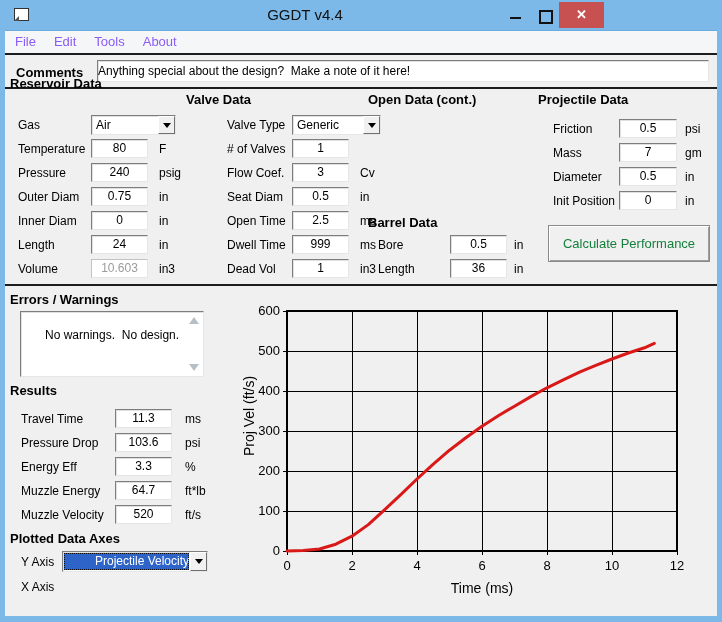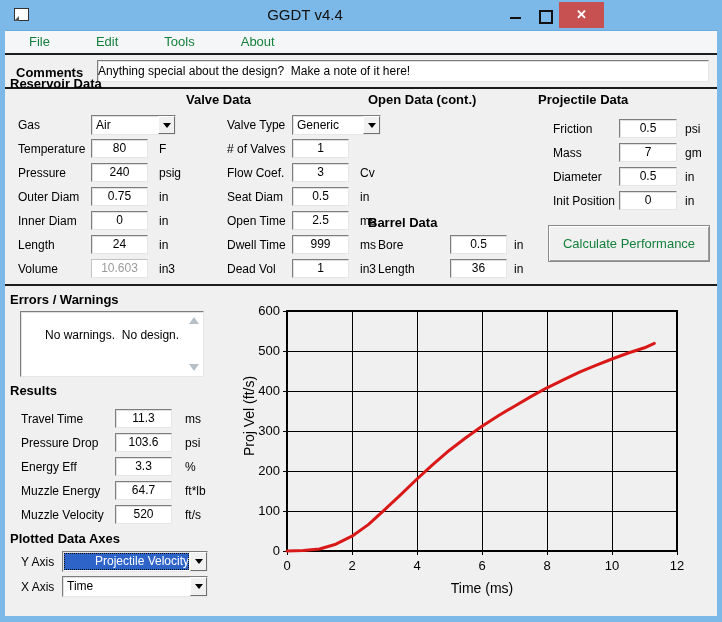--- a/index.html
+++ b/index.html
@@ -9,21 +9,21 @@
   .title{position:absolute;left:0;top:0;width:100%;text-align:center;line-height:30px;font-size:15px;color:#111;}
   .app-icon{position:absolute;left:14px;top:8px;width:15px;height:13px;background:#fff;border:1px solid #333;}
   .app-icon::after{content:"";position:absolute;left:-1px;bottom:-1px;border-style:solid;border-width:0 0 5px 5px;border-color:transparent transparent #555 transparent;}
   .winbtns{position:absolute;right:6px;top:2px;height:26px;display:flex;align-items:stretch;}
   .wb{width:29px;position:relative;cursor:default;}
   .wb-min::after{content:"";position:absolute;left:9px;top:15px;width:11px;height:2px;background:#111;}
   .wb-max::after{content:"";position:absolute;left:9px;top:8px;width:10px;height:10px;border:2px solid #111;background:transparent;}
   .wb-close{width:45px;background:#c75050;color:#fff;text-align:center;line-height:26px;font-size:13px;font-weight:bold;}
   .content{position:absolute;left:5px;top:30px;width:712px;height:586px;background:#f0f0f0;border-top:1px solid #6aabdd;}
   .menubar{position:absolute;left:0;top:0;width:712px;height:22px;background:#f5f6f7;display:flex;align-items:center;padding-left:1px;}
-  .menu-item{padding:0 23px;font-size:13px;color:#15803d;height:22px;line-height:22px;}
+  .menu-item{padding:0 9px;font-size:13px;color:#8b5cf6;height:22px;line-height:22px;}
   .hline{position:absolute;left:0;width:712px;background:#1c1c1c;}
   .bold-label{position:absolute;font-size:13px;font-weight:bold;color:#000;white-space:nowrap;}
   .lbl{position:absolute;font-size:12px;color:#000;white-space:nowrap;}
   .sunken{background:#fff;border:1px solid;border-color:#7d7d7d #e6e6e6 #e6e6e6 #7d7d7d;box-shadow:inset 1px 1px 0 rgba(0,0,0,0.12);}
   .comments-input{position:absolute;left:92px;top:29px;width:612px;height:22px;font-size:12px;line-height:20px;white-space:pre;overflow:hidden;}
   .rows{position:absolute;}
   .frow{position:relative;height:19px;margin-bottom:5px;width:230px;}
   .flabel{position:absolute;left:var(--lab);top:3px;font-size:12px;white-space:nowrap;}
   .finput{position:absolute;left:var(--fld);top:0;width:var(--iw,57px);height:19px;font-size:12px;text-align:center;line-height:17px;}
   .freadonly{color:#9b9b9b;border-color:#c2c2c2 #e6e6e6 #e6e6e6 #c2c2c2;box-shadow:none;}
@@ -228,24 +228,20 @@
 
     <span class="bold-label" style="left:5px;top:500px;">Plotted Data Axes</span>
 
     <span class="lbl" style="left:16px;top:524px;">Y Axis</span>
     <div class="combo" style="top:520px;text-align:right;">
       <span class="sel-text sel-blue">Projectile Velocity</span>
       <span class="dd-btn"></span>
     </div>
 
     <span class="lbl" style="left:16px;top:549px;">X Axis</span>
-    <div class="combo" style="top:545px;">
-      <span class="sel-text">Time</span>
-      <span class="dd-btn"></span>
-    </div>
 
     <div id="chart-wrap"><svg width="477" height="320" viewBox="0 0 477 320">
           <g stroke="#000000" stroke-width="1" shape-rendering="crispEdges">
             <line x1="47" y1="15" x2="47" y2="255"></line>
             <line x1="47" y1="255" x2="47" y2="259"></line>
             <line x1="112" y1="15" x2="112" y2="255"></line>
             <line x1="112" y1="255" x2="112" y2="259"></line>
             <line x1="177" y1="15" x2="177" y2="255"></line>
             <line x1="177" y1="255" x2="177" y2="259"></line>
             <line x1="242" y1="15" x2="242" y2="255"></line>

